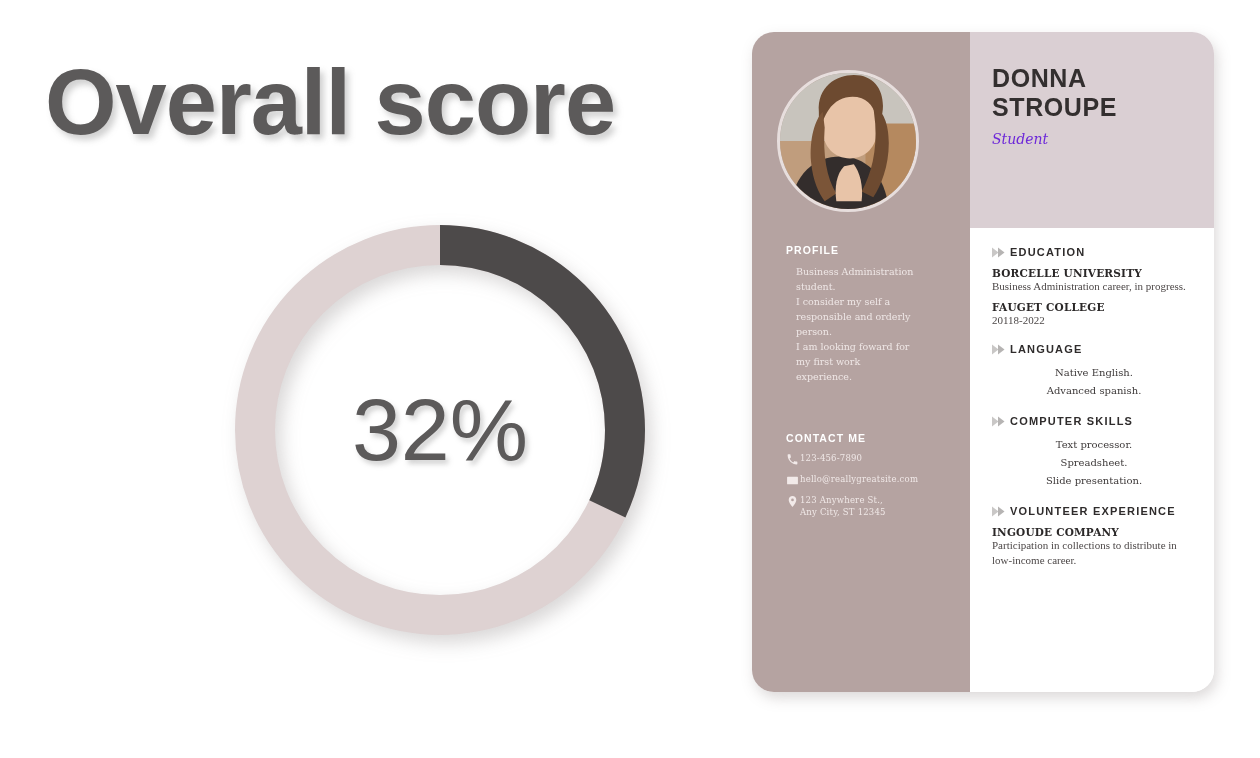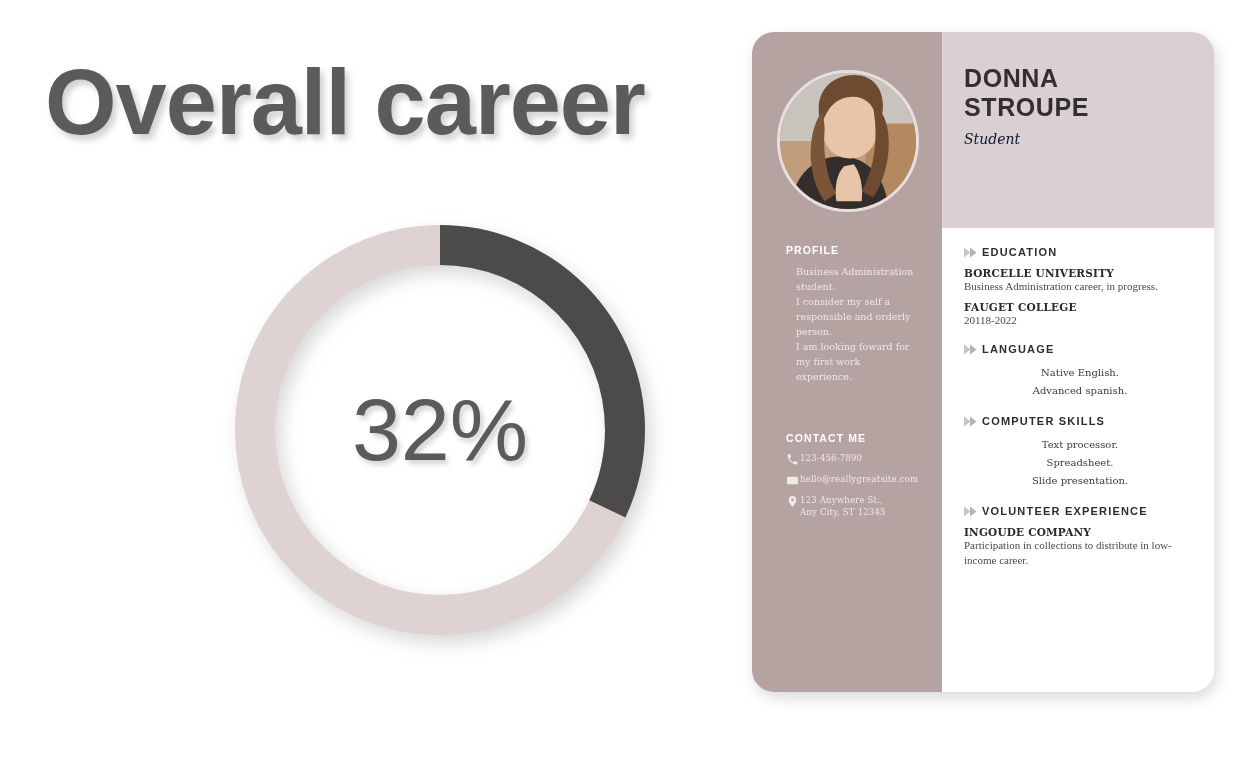--- a/index.html
+++ b/index.html
@@ -60,21 +60,21 @@
     width: 462px; height: 660px;
     border-radius: 22px;
     overflow: hidden;
     display: flex;
     background: #ffffff;
     box-shadow: 3px 6px 14px rgba(140,130,130,0.30);
   }
 
   
   #resume-sidebar {
-    width: 190px;
+    width: 218px;
     background: #b5a3a1;
     position: relative;
     flex: none;
   }
 
   #avatar {
     position: absolute;
     left: 25px; top: 38px;
     width: 142px; height: 142px;
     border-radius: 50%;
@@ -133,21 +133,21 @@
     font-weight: bold;
     color: #332f2f;
     letter-spacing: 0.6px;
     line-height: 29px;
   }
 
   #job-title {
     font-family: "DejaVu Serif", serif;
     font-style: italic;
     font-size: 14px;
-    color: #0f172a;
+    color: #6d28d9;
     margin-top: 9px;
   }
 
   #sections { padding: 18px 18px 0 22px; }
 
   .section { margin-bottom: 15px; }
 
   .sec-head { display: flex; align-items: center; gap: 1px; margin-bottom: 9px; }
 
   .arrow-icon { flex: none; width: 17px; height: 11px; }
@@ -182,21 +182,21 @@
     line-height: 18px;
     color: #3d3939;
     text-align: center;
   }
 </style>
 </head>
 <body>
 
 <div id="score-panel">
 
-  <div id="score-title" style="color: rgb(92, 90, 90);">Overall career</div>
+  <div id="score-title" style="color: rgb(92, 90, 90);">Overall score</div>
 
   <div id="donut-wrap">
     <svg id="donut-svg" viewBox="0 0 430 430">
       <circle id="donut-track" cx="215" cy="215" r="185" fill="none" stroke-width="40" stroke="#ded2d2"></circle>
       <circle id="donut-fill" cx="215" cy="215" r="185" fill="none" stroke-width="40" transform="rotate(-90 215 215)" stroke="#4d4a4a" stroke-dasharray="371.9645701850315 1162.3892818282234"></circle>
     </svg>
     <div id="donut-value">32%</div>
   </div>
 
 </div>

